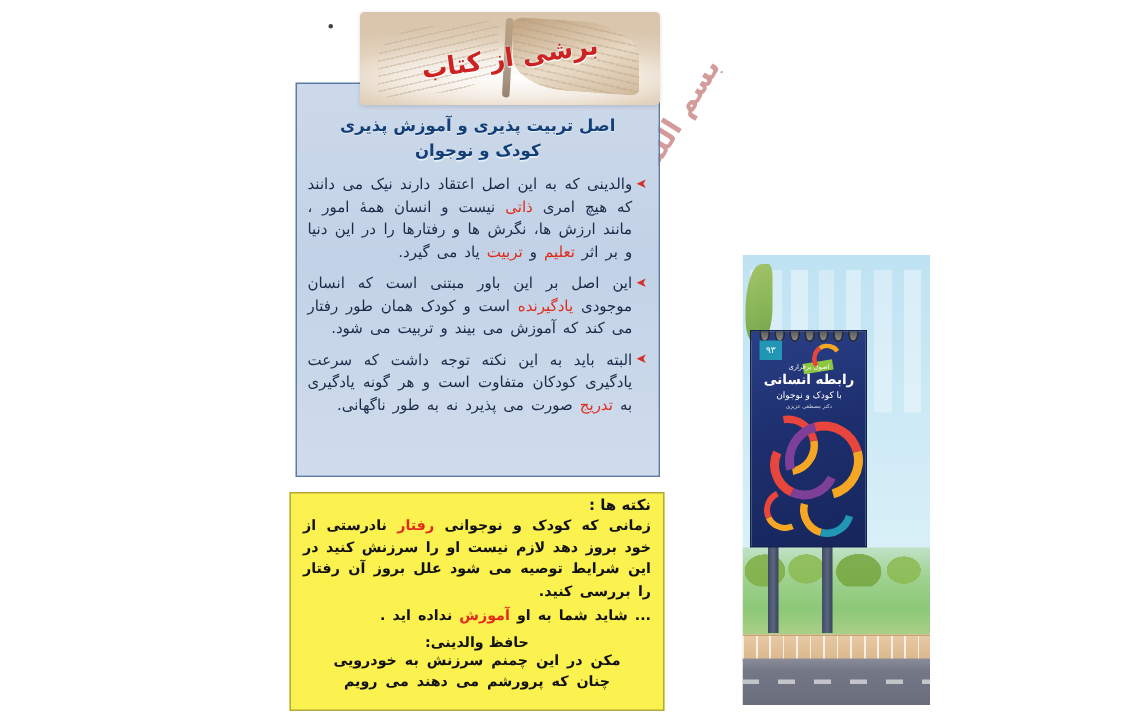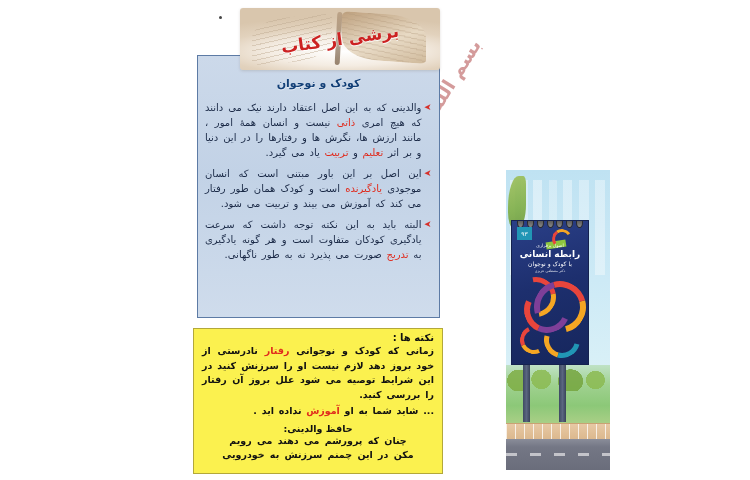--- a/index.html
+++ b/index.html
@@ -265,25 +265,26 @@
     font-weight: bold;
     text-align: center;
     line-height: 1.55;
     word-spacing: 2px;
   }
 
   
   .scene {
     position: absolute;
     top: 170px;
-    right: 140px;
+    right: 130px;
     width: 104px;
     height: 300px;
     overflow: hidden;
     z-index: 3;
+    padding-left: 21px;
   }
   .scene-sky {
     position: absolute;
     left: 0; right: 0; top: 0;
     height: 200px;
     background: linear-gradient(180deg, #bfe2f2 0%, #cdeaf6 55%, #d9f0f7 100%);
   }
   .sky-buildings {
     position: absolute;
     left: 0; right: 0; top: 10px;
@@ -492,20 +493,21 @@
 
   <div class="clip-header">
     <div class="clip-book">
       <div class="clip-spine"></div>
     </div>
     <div class="clip-title">برشی از کتاب</div>
   </div>
 
   <div class="panel">
     <div class="panel-title">
+      <div>اصل تربیت پذیری و آموزش پذیری</div>
       <div>کودک و نوجوان</div>
     </div>
     <div id="bullet-list">
         <div class="bullet-row">
           <span class="bullet-mark">➤</span>
           <span class="bullet-text"><span>والدینی که به این اصل اعتقاد دارند نیک می دانند که هیچ امری </span><span class="hl">ذاتی</span><span> نیست و انسان همهٔ امور ، مانند ارزش ها، نگرش ها و رفتارها را در این دنیا و بر اثر </span><span class="hl">تعلیم</span><span> و </span><span class="hl">تربیت</span><span> یاد می گیرد.</span></span>
         </div>
         <div class="bullet-row">
           <span class="bullet-mark">➤</span>
           <span class="bullet-text"><span>این اصل بر این باور مبتنی است که انسان موجودی </span><span class="hl">یادگیرنده</span><span> است و کودک همان طور رفتار می کند که آموزش می بیند و تربیت می شود.</span></span>
@@ -515,22 +517,22 @@
           <span class="bullet-text"><span>البته باید به این نکته توجه داشت که سرعت یادگیری کودکان متفاوت است و هر گونه یادگیری به </span><span class="hl">تدریج</span><span> صورت می پذیرد نه به طور ناگهانی.</span></span>
         </div>
       </div>
   </div>
 
   <div class="note-box">
     <div class="note-label">نکته ها :</div>
     <div class="note-body" id="note-body"><span>زمانی که کودک و نوجوانی </span><span class="hl">رفتار</span><span> نادرستی از خود بروز دهد لازم نیست او را سرزنش کنید در این شرایط توصیه می شود علل بروز آن رفتار را بررسی کنید.</span></div>
     <div class="note-tail" id="note-tail"><span>... شاید شما به او </span><span class="hl">آموزش</span><span> نداده اید .</span></div>
     <div class="poet-name">حافظ والدینی:</div>
+    <div class="poem-line">مکن در این چمنم سرزنش به خودرویی</div>
     <div class="poem-line">چنان که پرورشم می دهند می رویم</div>
-    <div class="poem-line">مکن در این چمنم سرزنش به خودرویی</div>
   </div>
 
   <div class="scene">
     <div class="scene-sky">
       <div class="sky-buildings"></div>
       <div class="sky-tree"></div>
     </div>
 
     <div class="grass">
       <div class="grass-trees"></div>

